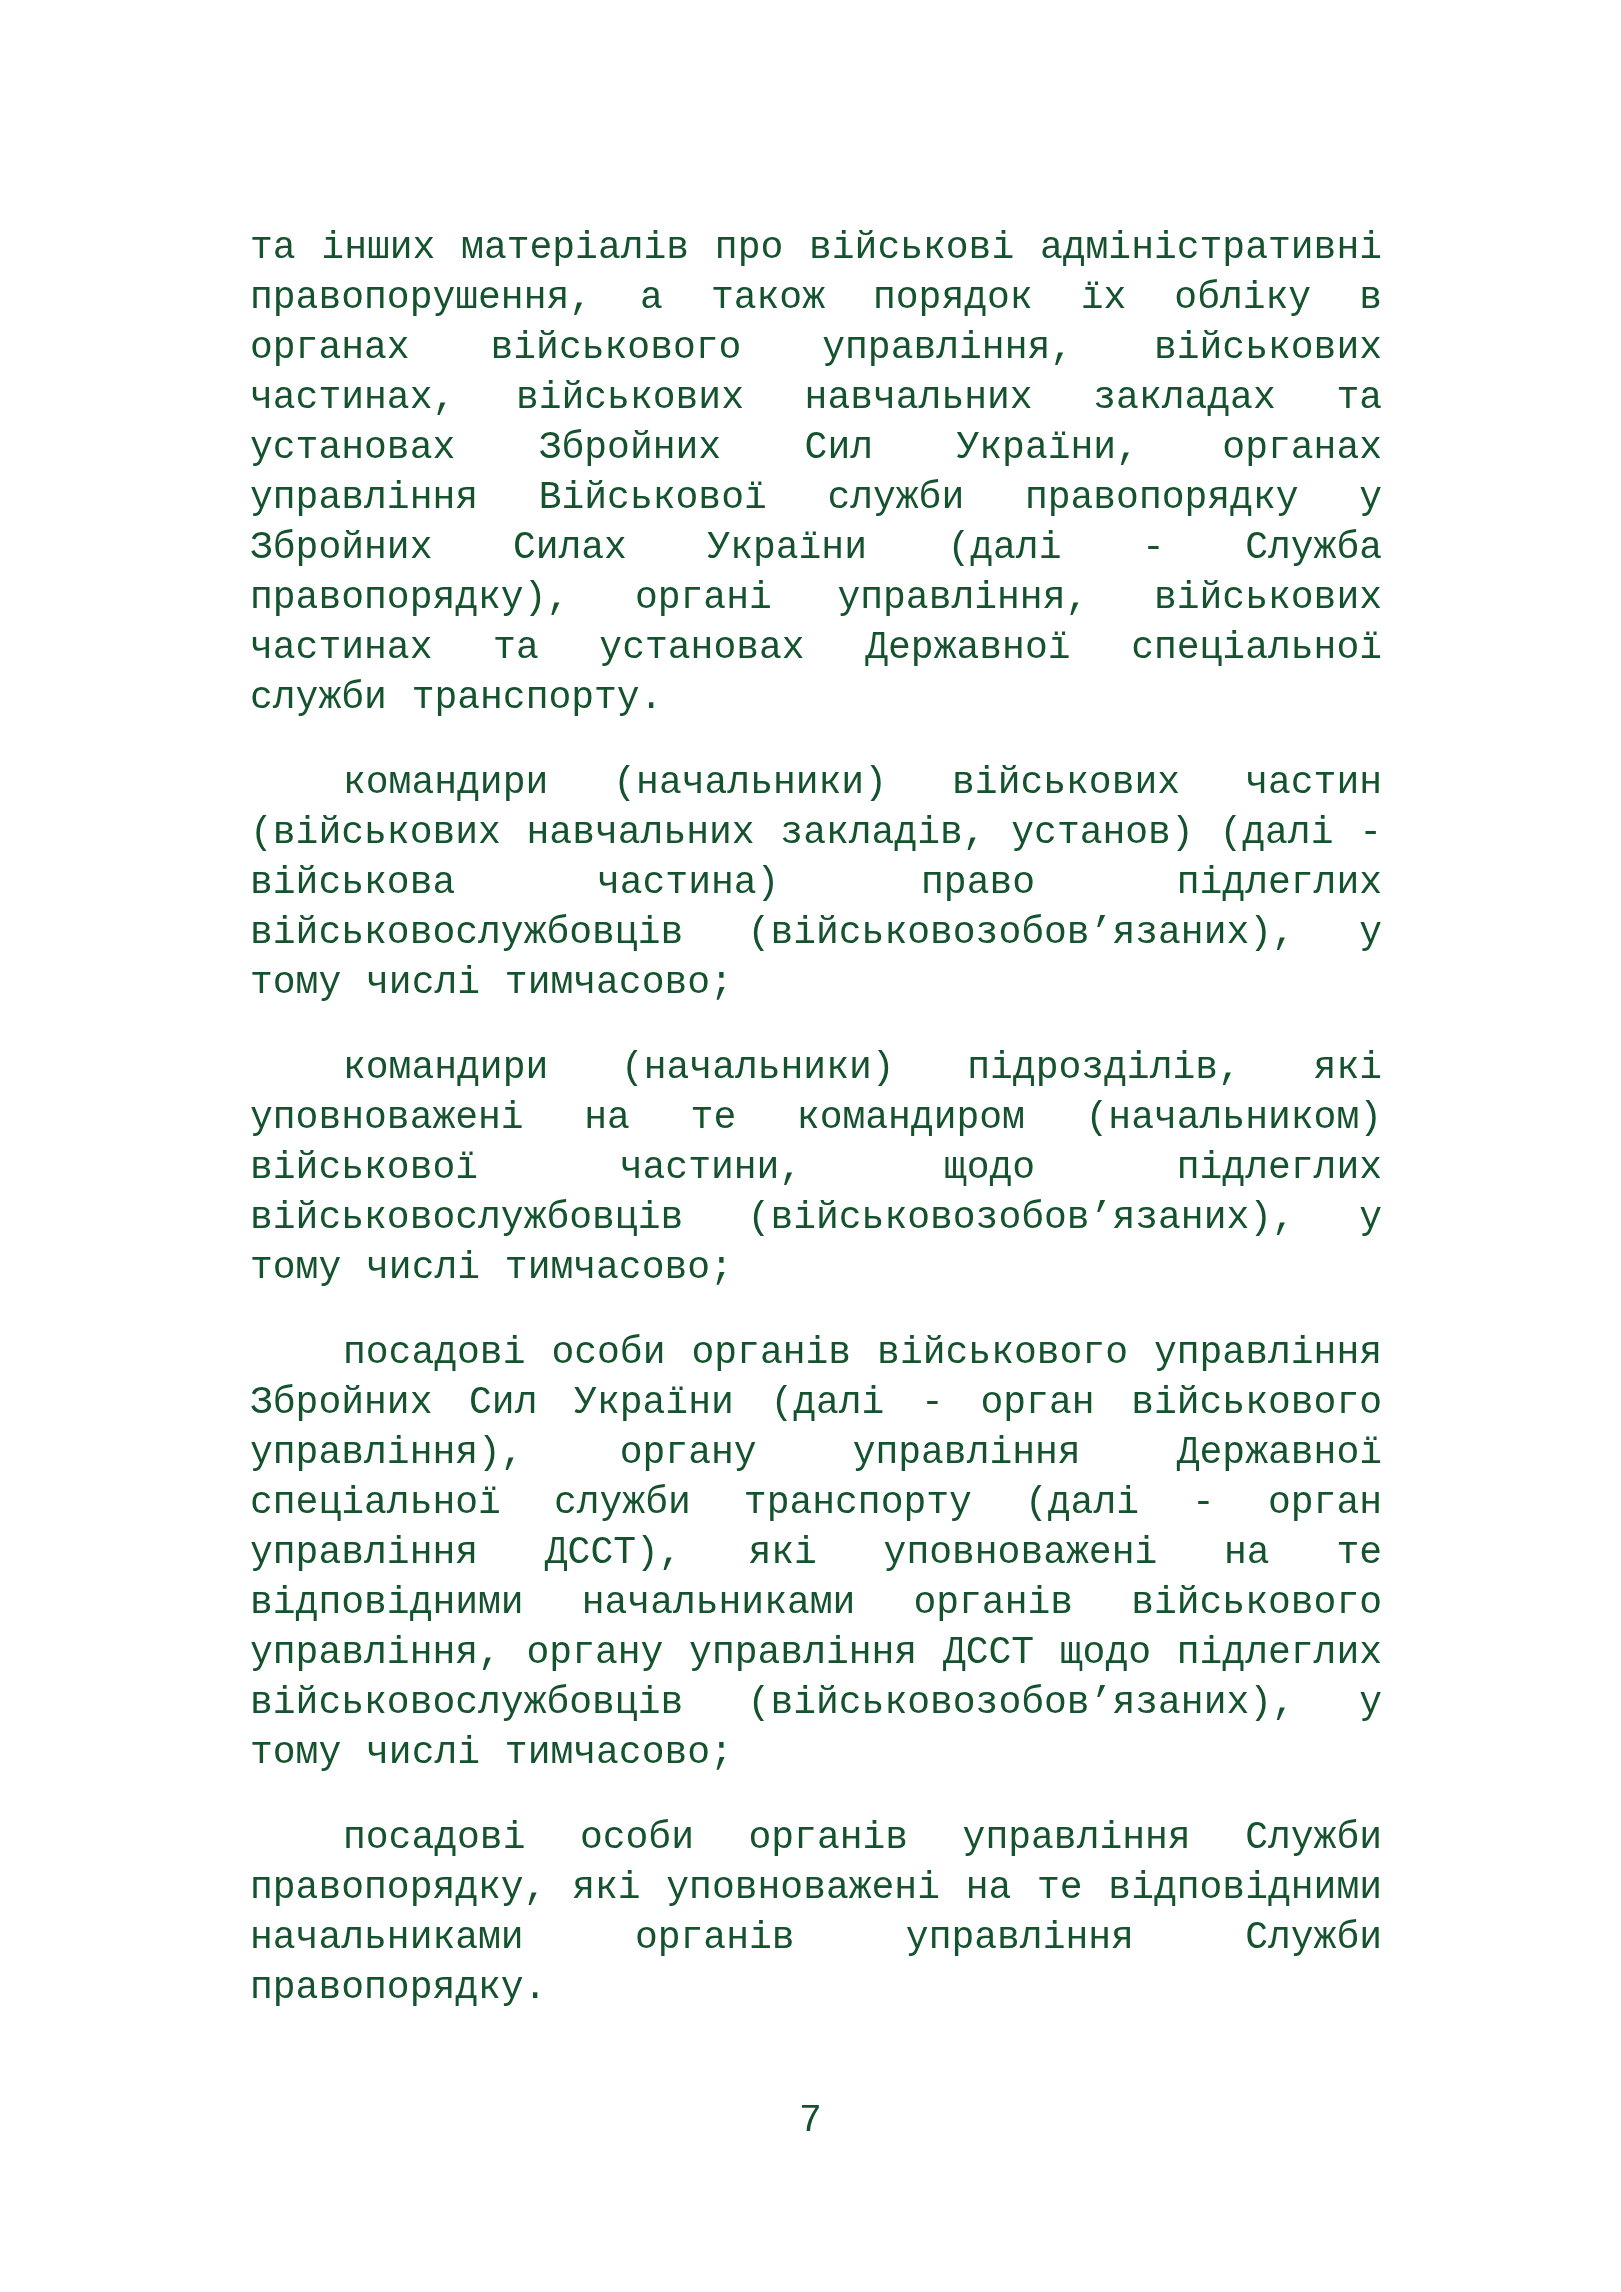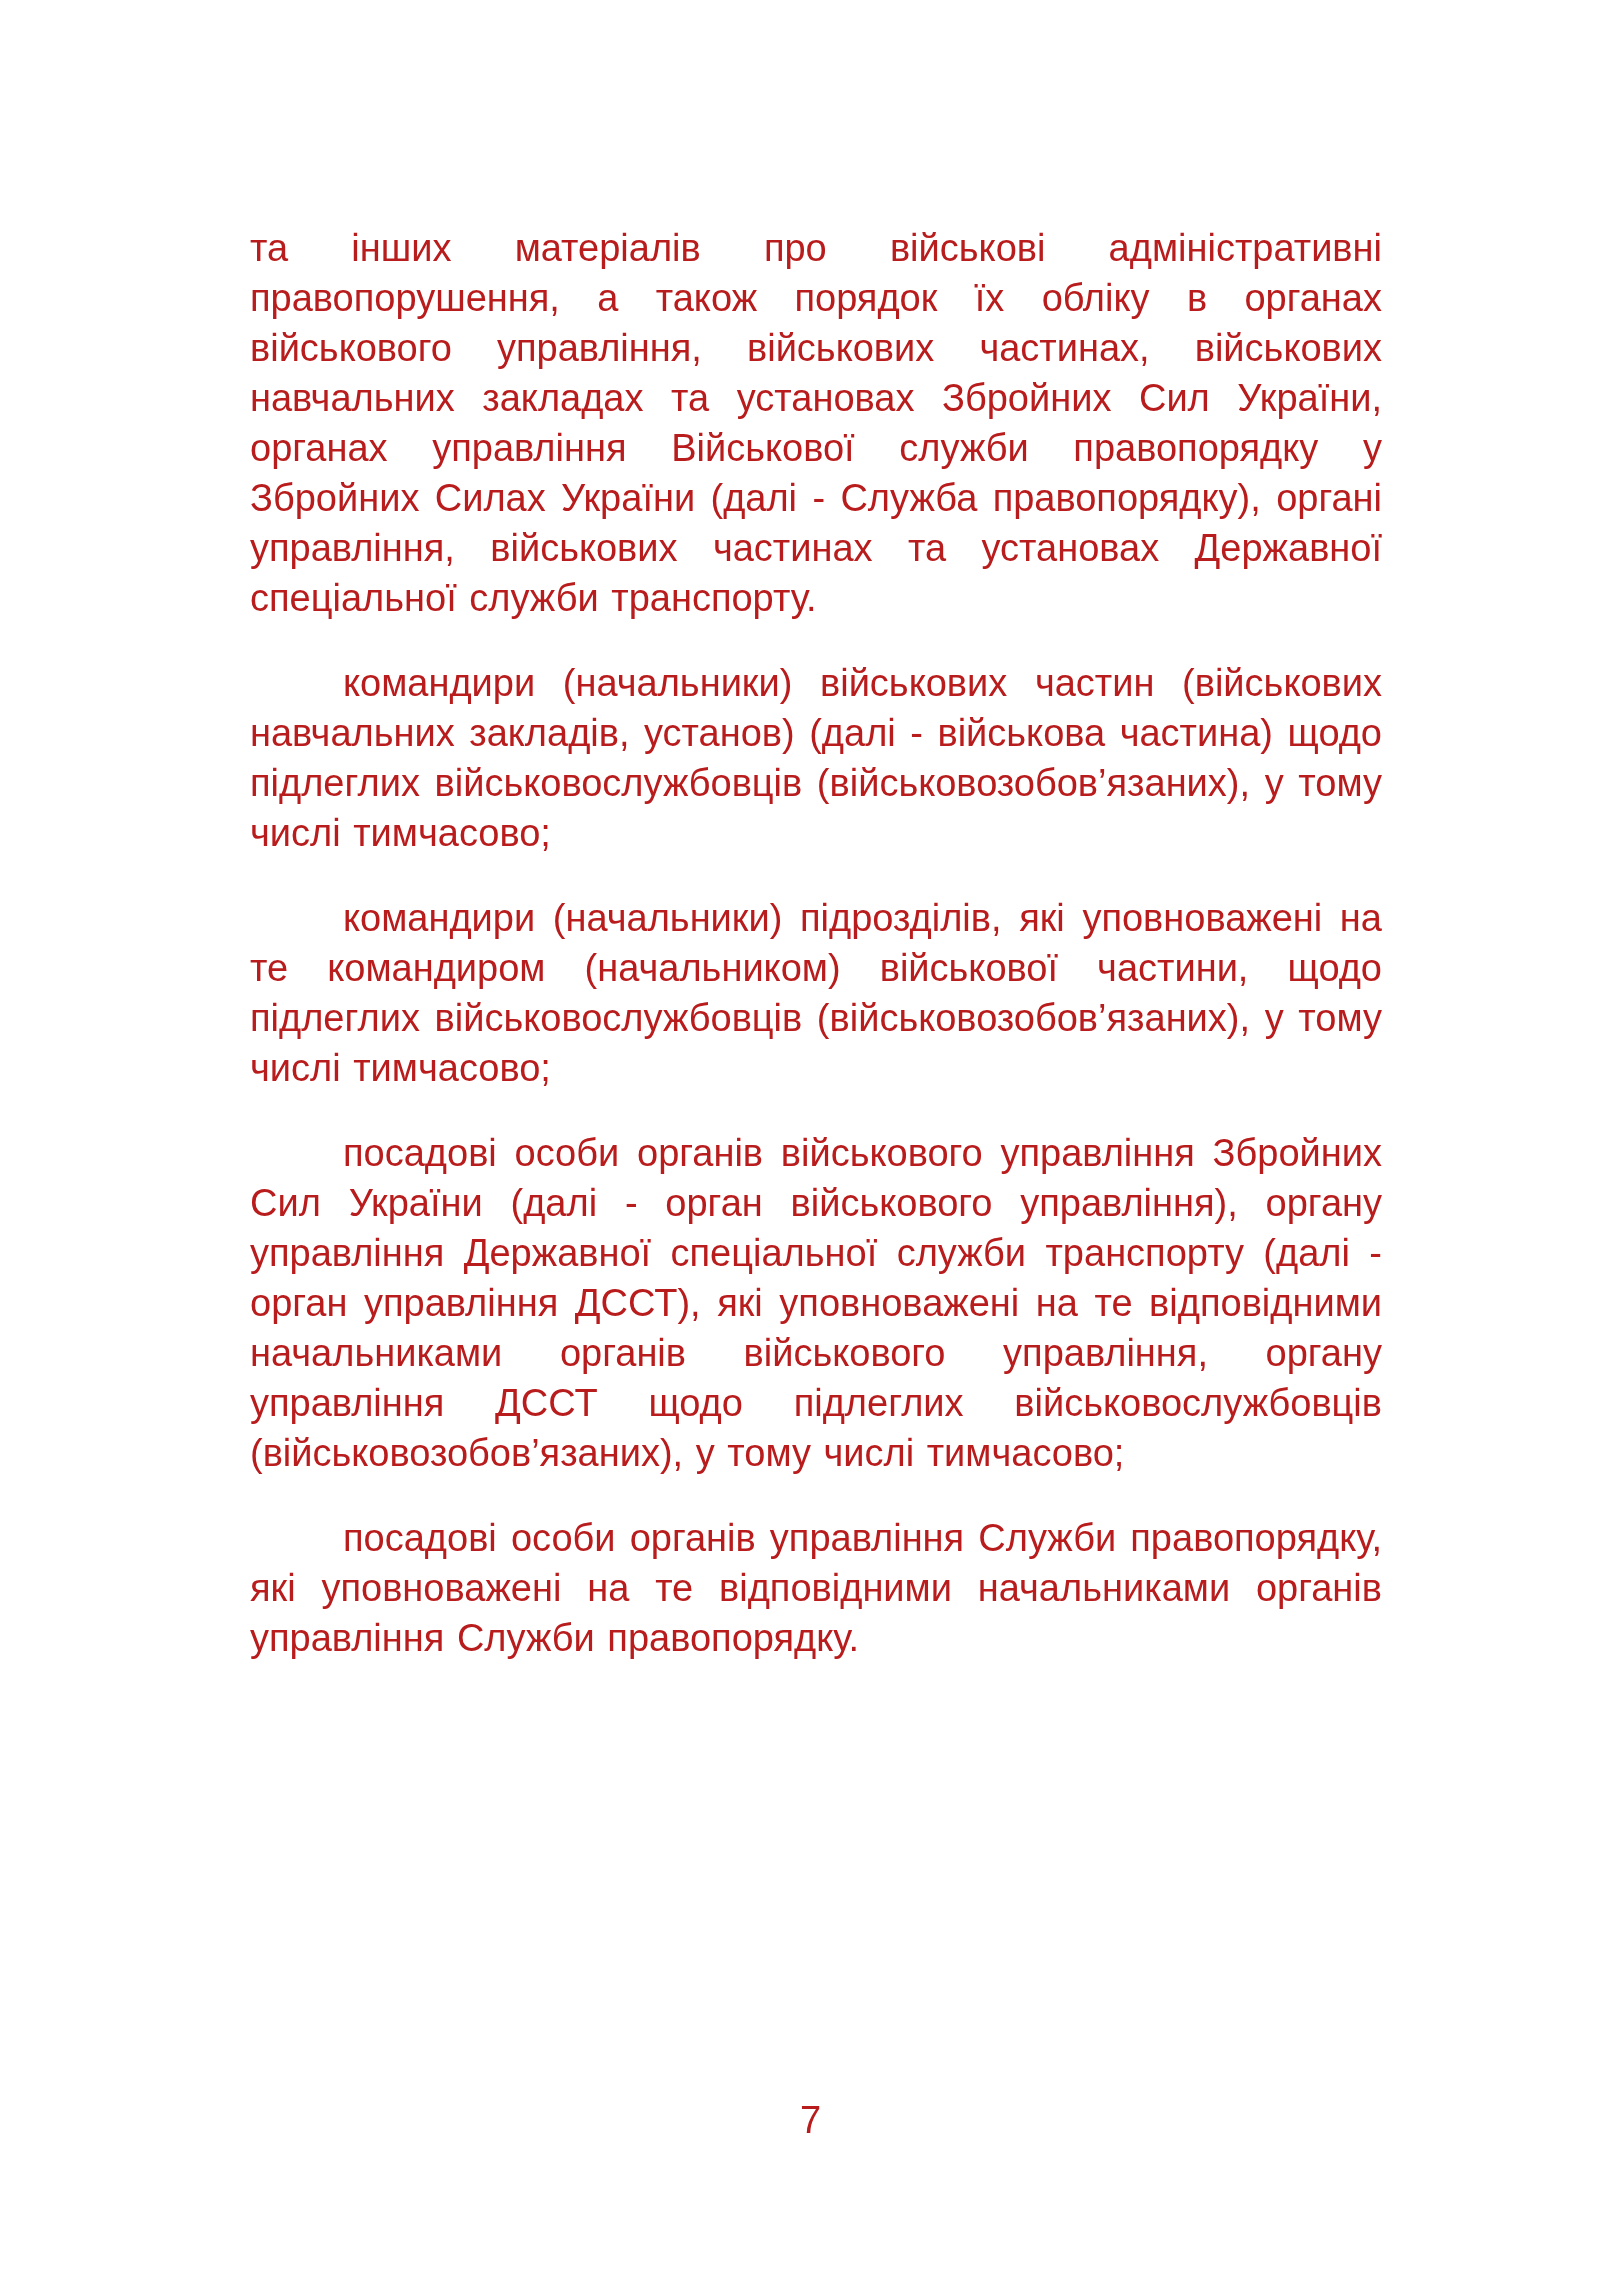--- a/index.html
+++ b/index.html
@@ -6,22 +6,22 @@
     margin: 0;
     padding: 0;
     background: #ffffff;
   }
   .page {
     position: relative;
     width: 1621px;
     height: 2293px;
     background: #ffffff;
     overflow: hidden;
-    font-family: Liberation Sans, sans-serif;
-    color: #b91c1c;
+    font-family: Liberation Mono, monospace;
+    color: #14532d;
   }
   .text-block {
     position: absolute;
     top: 223px;
     left: 250px;
     width: 1132px;
   }
   .text-block p {
     margin: 0 0 35px 0;
     font-size: 38px;
@@ -41,21 +41,21 @@
     font-size: 38px;
     line-height: 43px;
   }
 </style>
 </head>
 <body>
 
 <div class="page">
   <div class="text-block">
     <p>та інших матеріалів про військові адміністративні правопорушення, а також порядок їх обліку в органах військового управління, військових частинах, військових навчальних закладах та установах Збройних Сил України, органах управління Військової служби правопорядку у Збройних Силах України (далі - Служба правопорядку), органі управління, військових частинах та установах Державної спеціальної служби транспорту.</p>
-    <p class="indent">командири (начальники) військових частин (військових навчальних закладів, установ) (далі - військова частина) щодо підлеглих військовослужбовців (військовозобов’язаних), у тому числі тимчасово;</p>
+    <p class="indent">командири (начальники) військових частин (військових навчальних закладів, установ) (далі - військова частина) право підлеглих військовослужбовців (військовозобов’язаних), у тому числі тимчасово;</p>
     <p class="indent">командири (начальники) підрозділів, які уповноважені на те командиром (начальником) військової частини, щодо підлеглих військовослужбовців (військовозобов’язаних), у тому числі тимчасово;</p>
     <p class="indent">посадові особи органів військового управління Збройних Сил України (далі - орган військового управління), органу управління Державної спеціальної служби транспорту (далі - орган управління ДССТ), які уповноважені на те відповідними начальниками органів військового управління, органу управління ДССТ щодо підлеглих військовослужбовців (військовозобов’язаних), у тому числі тимчасово;</p>
     <p class="indent">посадові особи органів управління Служби правопорядку, які уповноважені на те відповідними начальниками органів управління Служби правопорядку.</p>
   </div>
 
   <div class="page-footer">
     <span>7</span>
   </div>
 </div>
 

